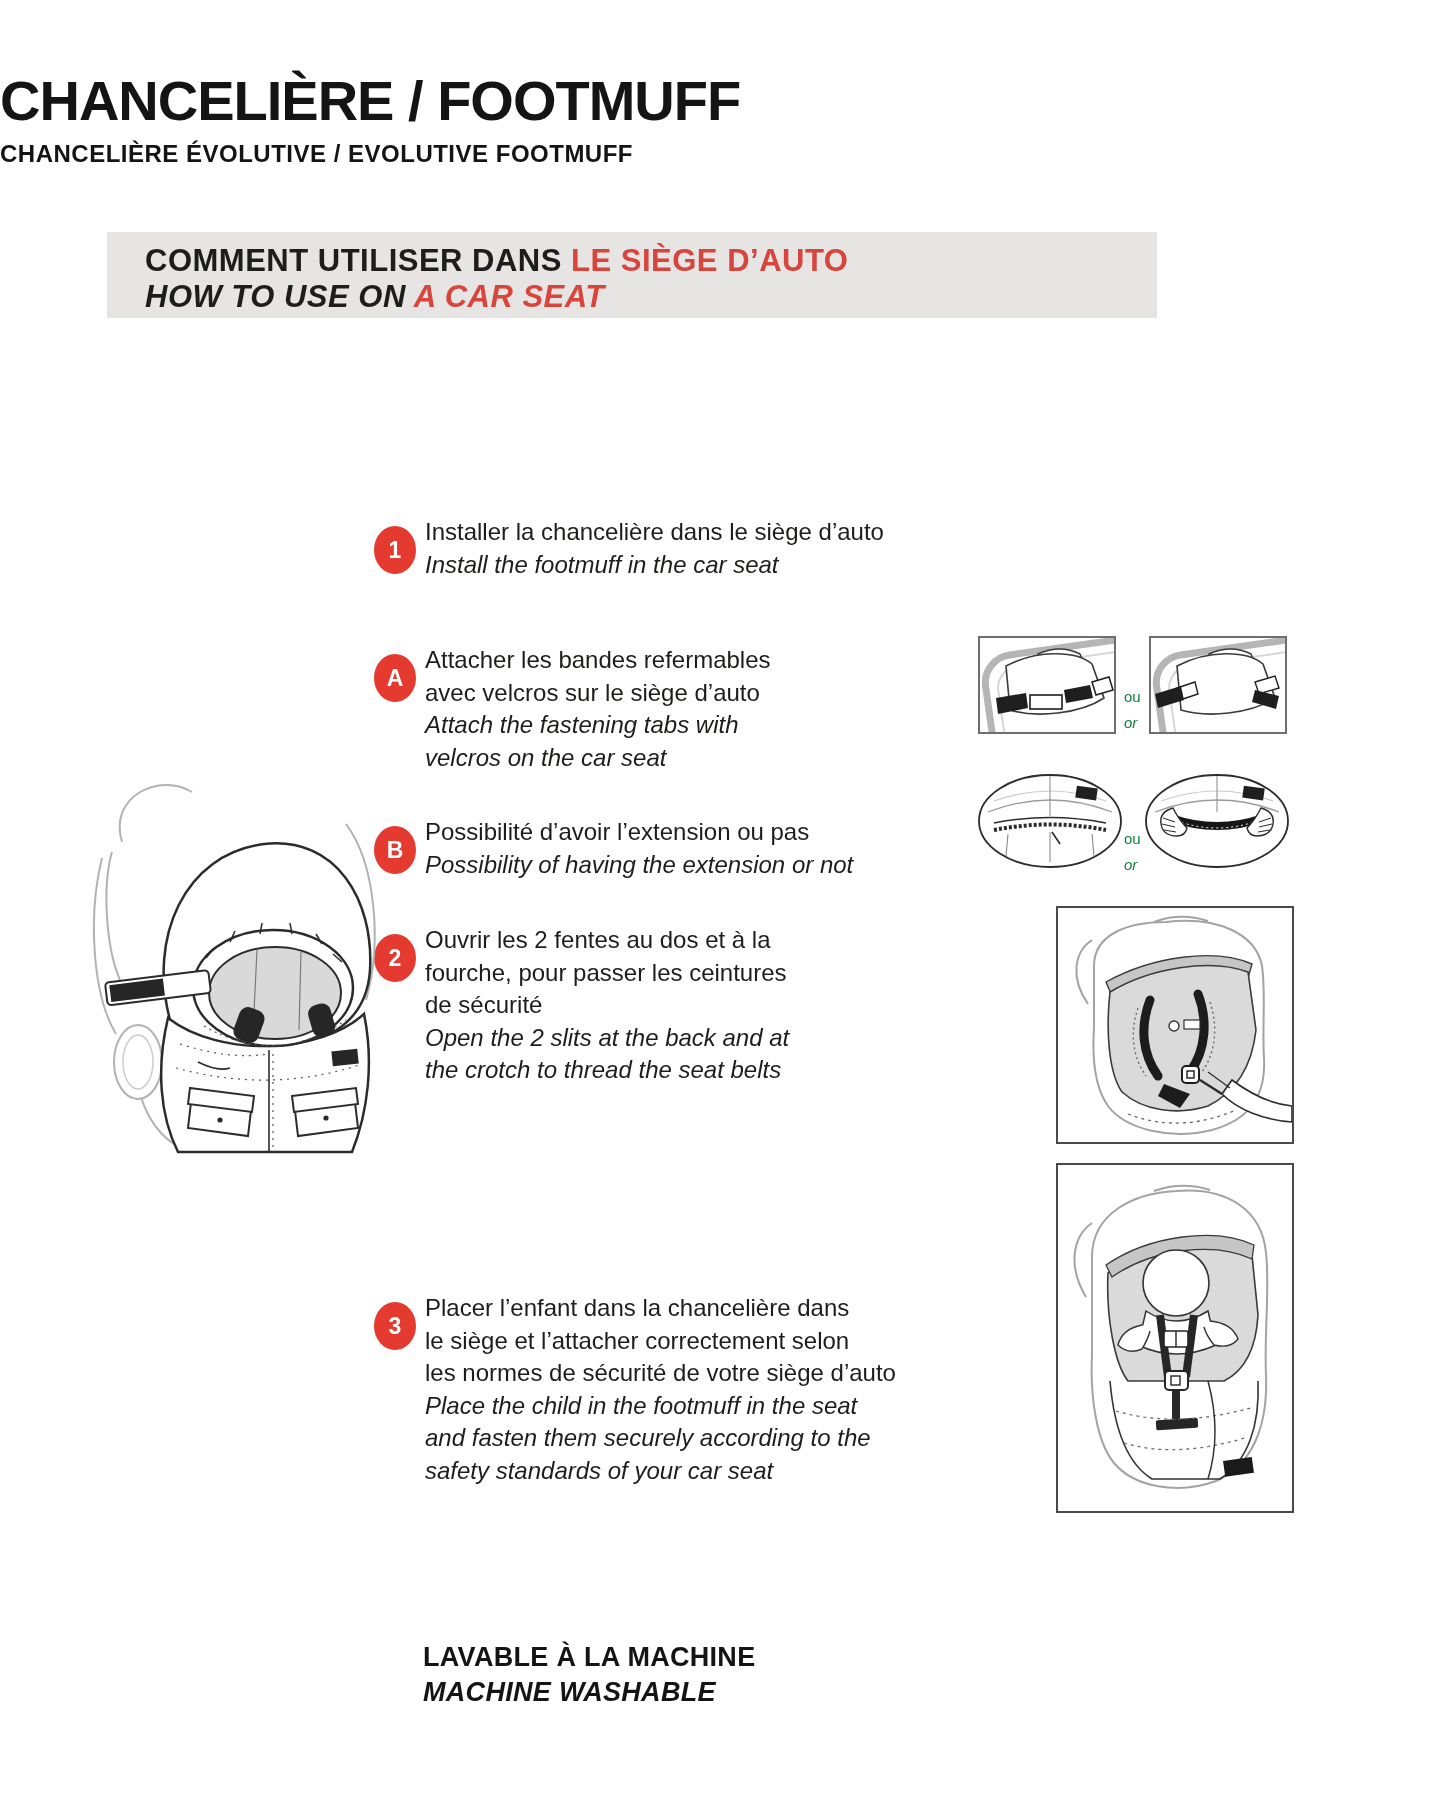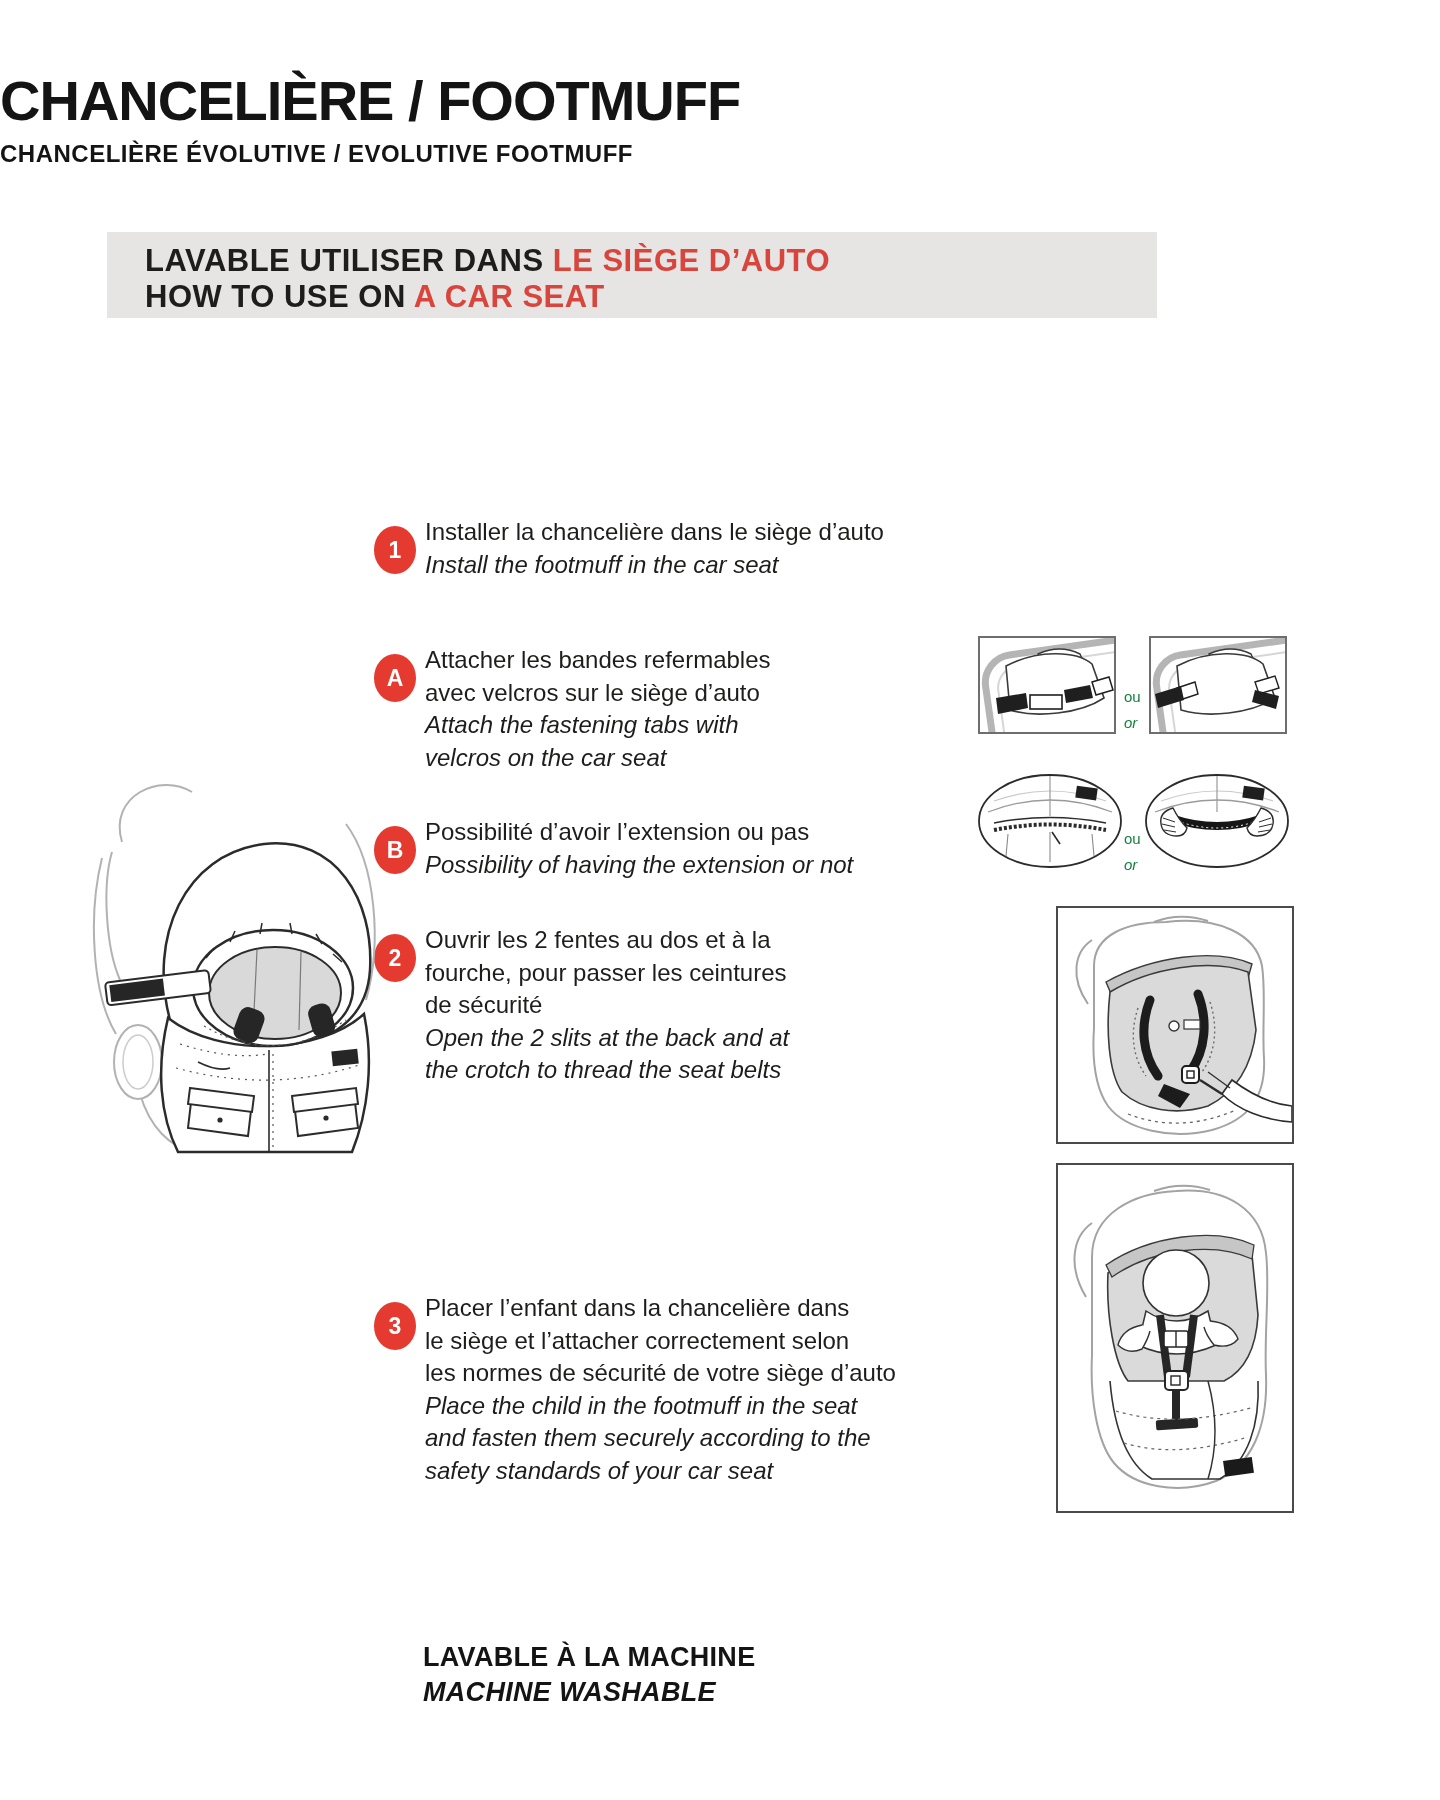--- a/index.html
+++ b/index.html
@@ -7,21 +7,21 @@
   .abs{position:absolute;}
 
   
   .title{left:0;top:68px;width:1264px;text-align:left;font-size:56px;font-weight:bold;letter-spacing:-1px;color:#141414;white-space:nowrap;}
   .subtitle{left:0;top:140px;width:1264px;font-size:24px;font-weight:bold;letter-spacing:.5px;color:#141414;white-space:nowrap;}
 
   
   .banner{left:107px;top:232px;width:1050px;height:86px;background:#e6e5e3;}
   .banner-inner{position:absolute;left:38px;top:11px;}
   .banner-line{font-size:31px;font-weight:bold;letter-spacing:.5px;line-height:36px;white-space:nowrap;}
-  .banner-line.en{}
+  .banner-line.en{font-style:italic;}
   .red{color:#d8453c;margin-top:16px;}
 
   
   .step{position:absolute;left:374px;display:flex;gap:9px;}
   .badge{flex:0 0 auto;width:42px;height:48px;border-radius:50%;background:#e43a2f;color:#fff;font-weight:bold;font-size:23px;display:flex;align-items:center;justify-content:center;margin-top:10px;}
   .step-text{font-size:24px;line-height:32.5px;color:#1d1d1b;}
   .fr-lines{white-space:pre-line;}
   .en-lines{white-space:pre-line;font-style:italic;}
 
   
@@ -38,21 +38,21 @@
   .wash .en{font-style:italic;}
 </style>
 </head>
 <body>
 
 <div class="abs title">CHANCELIÈRE / FOOTMUFF</div>
 <div class="abs subtitle">CHANCELIÈRE ÉVOLUTIVE / EVOLUTIVE FOOTMUFF</div>
 
 <div class="abs banner">
   <div class="banner-inner">
-    <div class="banner-line"><span>LAVABLE UTILISER DANS </span><span class="red">LE SIÈGE D’AUTO</span></div>
+    <div class="banner-line"><span>COMMENT UTILISER DANS </span><span class="red">LE SIÈGE D’AUTO</span></div>
     <div class="banner-line en"><span>HOW TO USE ON </span><span class="red">A CAR SEAT</span></div>
   </div>
 </div>
 
 <div class="step" style="top:516px">
   <div class="badge">1</div>
   <div class="step-text">
     <div class="fr-lines">Installer la chancelière dans le siège d’auto</div>
     <div class="en-lines">Install the footmuff in the car seat</div>
   </div>

